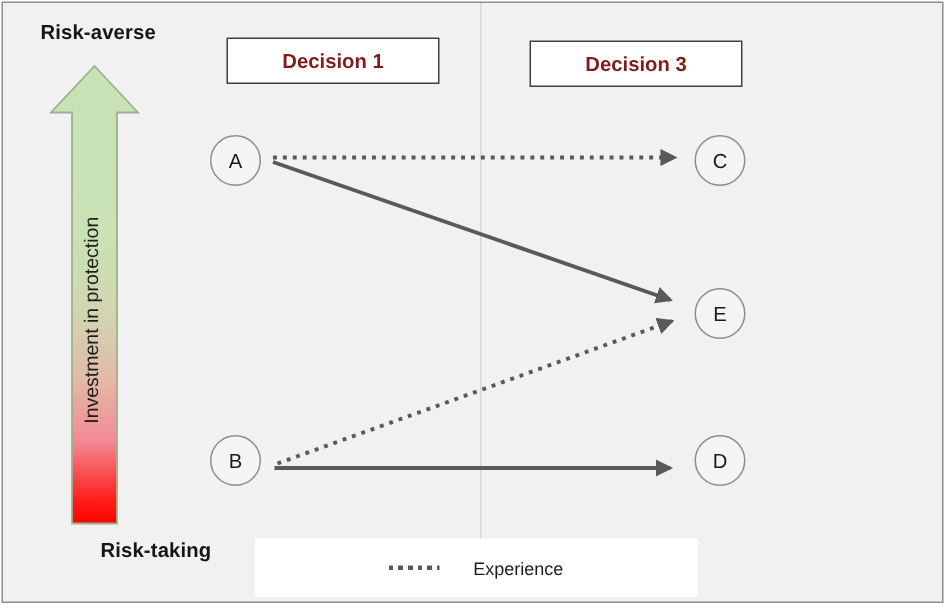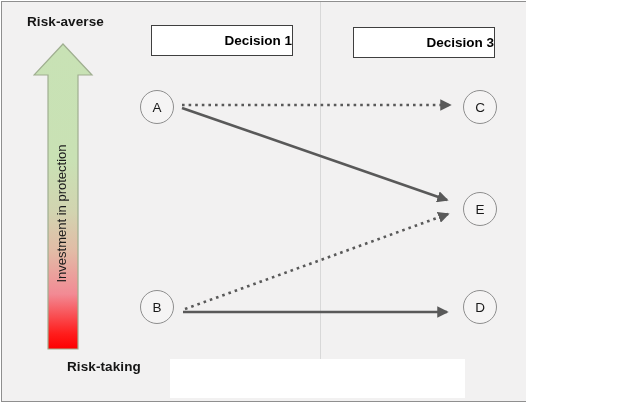--- a/index.html
+++ b/index.html
@@ -1,18 +1,18 @@
 <!DOCTYPE html>
 <html><head>
 <meta charset="utf-8">
 <style>
   html,body{margin:0;padding:0;background:#ffffff;}
   .canvas{
     position:relative;
-    width:526px;height:408px;
+    width:634px;height:408px;
     background:#ffffff;
     font-family:"Liberation Sans",sans-serif;
     overflow:hidden;
   }
   .panel{
     position:absolute;left:1px;top:1px;
     width:626px;height:399px;
     background:#f2f1f1;
     border:1.5px solid #8f8f8f;
   }
@@ -36,22 +36,22 @@
     transform:rotate(-90deg);
     text-align:center;
     font-size:13px;color:#1c1c1c;
     white-space:nowrap;
   }
   .decision-box{
     position:absolute;
     width:140px;height:29px;
     background:#ffffff;
     border:1.5px solid #3f3f3f;
-    display:flex;align-items:center;justify-content:flex-end;
-    font-size:13.5px;font-weight:bold;color:#000000;
+    display:flex;align-items:center;justify-content:center;
+    font-size:13.5px;font-weight:bold;color:#7f1d1d;
   }
   .decision-1{left:149px;top:23px;}
   .decision-2{left:351px;top:25px;}
   .node{
     position:absolute;
     width:34px;height:34px;
     border-radius:50%;
     background:#f5f4f4;
     border:1px solid #8e8e8e;
     display:flex;align-items:center;justify-content:center;
@@ -133,16 +133,20 @@
         <span>C</span>
       </div>
     <div class="node" style="left:461px;top:190px;">
         <span>E</span>
       </div>
     <div class="node" style="left:461px;top:288px;">
         <span>D</span>
       </div>
 
     <div class="legend">
+      <div class="legend-item">
+        <span class="swatch dotted"></span>
+        <span>Experience</span>
+      </div>
     </div>
 
   </div>
 </div>
 
 </body></html>

